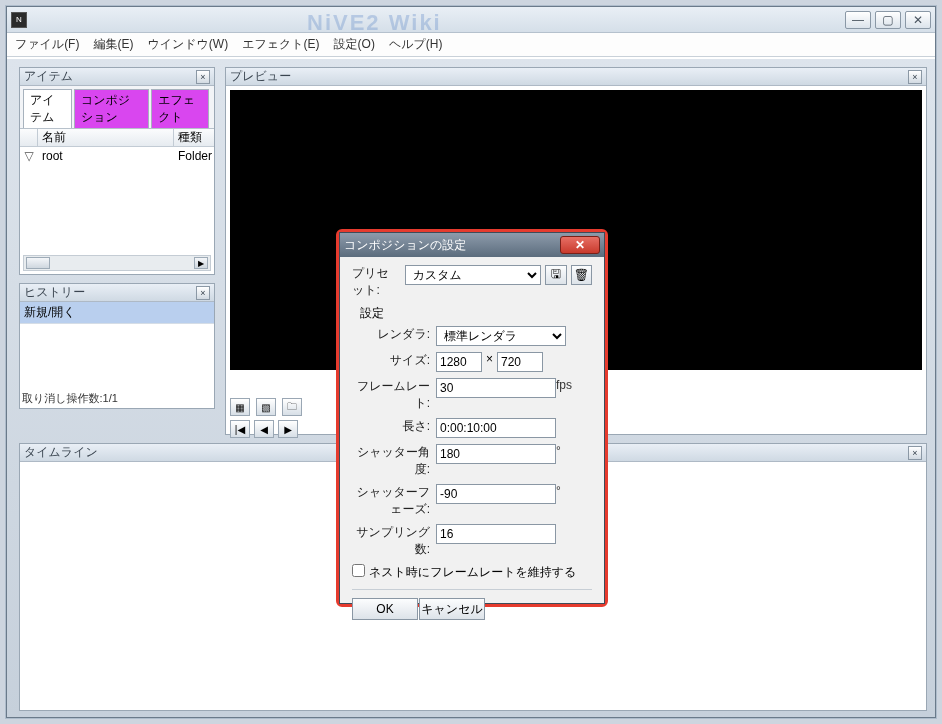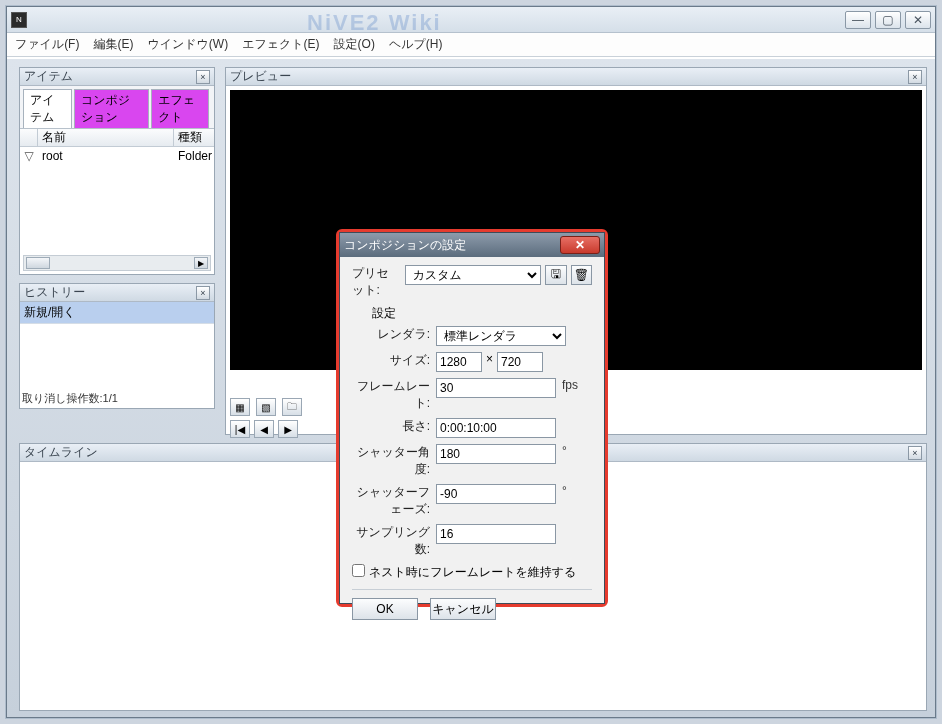--- a/index.html
+++ b/index.html
@@ -50,25 +50,25 @@
 .dialog { position:absolute; inset:0; background:#f1f1f1; border:1px solid #3d4b59; }
 .dlg-titlebar { height:24px; background:linear-gradient(#8d9bab,#5b6c7d); display:flex; align-items:center; color:#fff; font-size:12px; padding:0 4px; }
 .dlg-close { margin-left:auto; width:40px; height:18px; background:linear-gradient(#e76f65,#c93a2d); border:1px solid #7a2018; border-radius:3px; color:#fff; display:flex; align-items:center; justify-content:center; font-weight:bold; cursor:pointer; }
 .dlg-body { padding:8px 12px; }
 .dlg-row { display:flex; align-items:flex-start; margin-bottom:6px; }
 .dlg-label { width:84px; text-align:right; padding-right:6px; color:#222; }
 .dlg-label.left { text-align:left; width:auto; }
 .sel { border:1px solid #8a97a4; background:#fff; height:20px; padding:0 3px; }
 .inp { border:1px solid #8a97a4; background:#fff; height:20px; padding:0 3px; }
 .iconbtn { width:22px; height:20px; border:1px solid #8a97a4; background:linear-gradient(#fcfdfe,#dde3e9); margin-left:4px; display:flex; align-items:center; justify-content:center; cursor:pointer; }
-.dlg-sub { margin-left:20px; margin-bottom:4px; }
+.dlg-sub { margin-left:8px; margin-bottom:4px; }
 .size-x { margin:0 4px; }
-.unit { margin-left:6px; color:#333; }
+.unit { color:#333; }
 .chk { margin-right:4px; }
-.dlg-buttons { border-top:1px solid #c7ced5; padding-top:8px; margin-top:8px; display:flex; gap:12px; }
+.dlg-buttons { border-top:1px solid #c7ced5; padding-top:8px; margin-top:8px; display:flex; gap:1px; }
 .dlg-btn { min-width:66px; height:22px; border:1px solid #8a97a4; background:linear-gradient(#fcfdfe,#dde3e9); cursor:pointer; }
 
 .wm { position:absolute; left:300px; top:3px; font-size:22px; font-weight:bold; color:rgba(100,140,200,.35); letter-spacing:2px; pointer-events:none; }
 </style>
 </head>
 <body>
 
 <div class="window">
   <div class="wm">NiVE2 Wiki</div>
 

